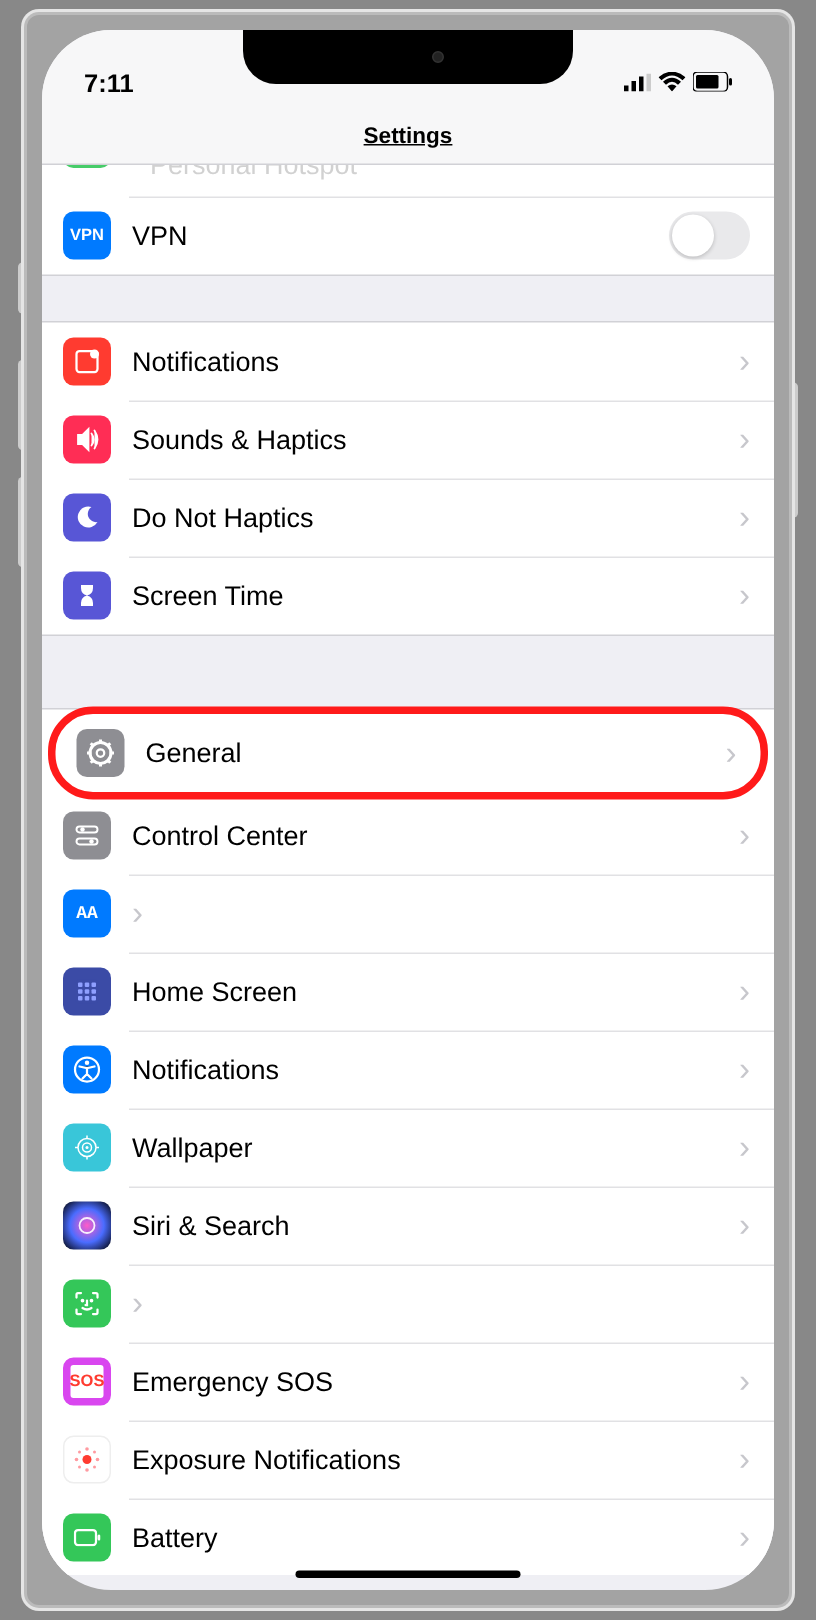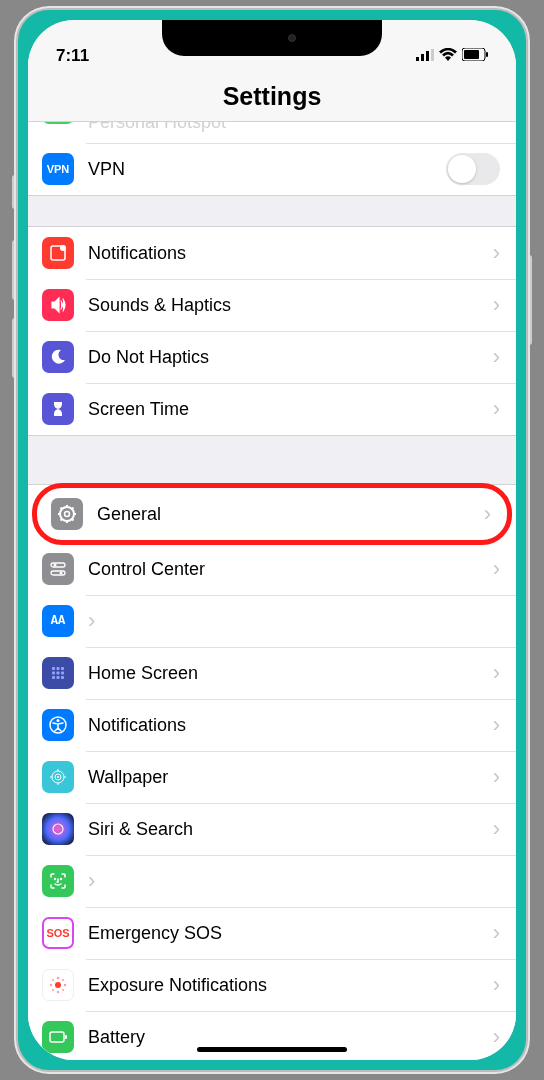--- a/index.html
+++ b/index.html
@@ -10,22 +10,22 @@
       height: 1080px;
       position: relative;
       overflow: hidden;
     }
     .device-frame {
       position: absolute;
       top: 10px;
       left: 18px;
       width: 508px;
       height: 1060px;
-      background: #14b8a6;
-      border-radius: 31px;
+      background: #a3a3a3;
+      border-radius: 8px;
       padding: 10px;
       box-shadow: 0 0 0 2px #bbb, 0 0 0 4px #e5e5e5;
     }
     .side-btn { position: absolute; background: #ccc; border-radius: 3px; }
     .sb-left1 { left: 12px; top: 175px; width: 6px; height: 34px; }
     .sb-left2 { left: 12px; top: 240px; width: 6px; height: 60px; }
     .sb-left3 { left: 12px; top: 318px; width: 6px; height: 60px; }
     .sb-right { right: 12px; top: 255px; width: 6px; height: 90px; }
     .screen {
       width: 100%;
@@ -61,21 +61,21 @@
       font-weight: 600;
       background: #f7f7f8;
     }
     .status-right { display: flex; align-items: center; gap: 5px; }
     .header {
       background: #f7f7f8;
       text-align: center;
       padding: 12px 0 10px;
       border-bottom: 1px solid #d1d1d6;
     }
-    .header-title { font-size: 25px; font-weight: 700; color: #000; }
+    .header-title { font-size: 15px; font-weight: 700; color: #000; text-decoration: underline; }
     .content {
       height: calc(100% - 100px);
       overflow: hidden;
       background: #efeff4;
     }
     .group {
       background: #fff;
       border-top: 1px solid #d1d1d6;
       border-bottom: 1px solid #d1d1d6;
       margin-bottom: 30px;
@@ -162,21 +162,21 @@
     .ic-dnd { background: #5856d6; }
     .ic-screentime { background: #5856d6; }
     .ic-general { background: #8e8e93; }
     .ic-control { background: #8e8e93; }
     .ic-display { background: #007aff; font-size: 12px; font-weight: 700; font-family: Liberation Mono, monospace; }
     .ic-home { background: #3b4ba6; }
     .ic-access { background: #007aff; }
     .ic-wallpaper { background: #39c6d9; }
     .ic-siri { background: radial-gradient(circle, #ff5cc9, #4a6cff, #000); }
     .ic-faceid { background: #34c759; }
-    .ic-sos { background: #fff; color: #ff3b30; font-size: 11px; font-weight: 800; border: 2px solid #d946ef; }
+    .ic-sos { background: #fff; color: #ff3b30; font-size: 11px; font-weight: 800; border: 5px solid #d946ef; }
     .ic-exposure { background: #fff; border: 1px solid #eee; }
     .ic-battery { background: #34c759; }
     .cutoff { opacity: 0.5; color: #8e8e93; margin-left: 58px; font-size: 18px; }
   </style>
 </head>
 <body>
 
 <div class="side-btn sb-left1"></div>
 <div class="side-btn sb-left2"></div>
 <div class="side-btn sb-left3"></div>
@@ -216,21 +216,21 @@
 
     <div class="header">
       <div class="header-title">Settings</div>
     </div>
 
     <div class="content">
 
       <div class="group">
         <div class="row" style="padding-top:0; min-height:20px; opacity:0.9;">
           <div class="icon ic-hotspot" style="height:16px; margin-top:-14px; border-top-left-radius:0; border-top-right-radius:0;"></div>
-          <div class="cutoff" style="margin-left:0; flex:1; color:#999; white-space:nowrap; overflow:hidden;">Personal Hotspot</div>
+          <div class="cutoff" style="margin-left:12px; flex:1; color:#999; white-space:nowrap; overflow:hidden;">Personal Hotspot</div>
         </div>
         <div class="row">
           <div class="icon ic-vpn">VPN</div>
           <div class="row-label">VPN</div>
           <div class="toggle">
               <div class="toggle-knob"></div>
             </div>
         </div>
       </div>
 

